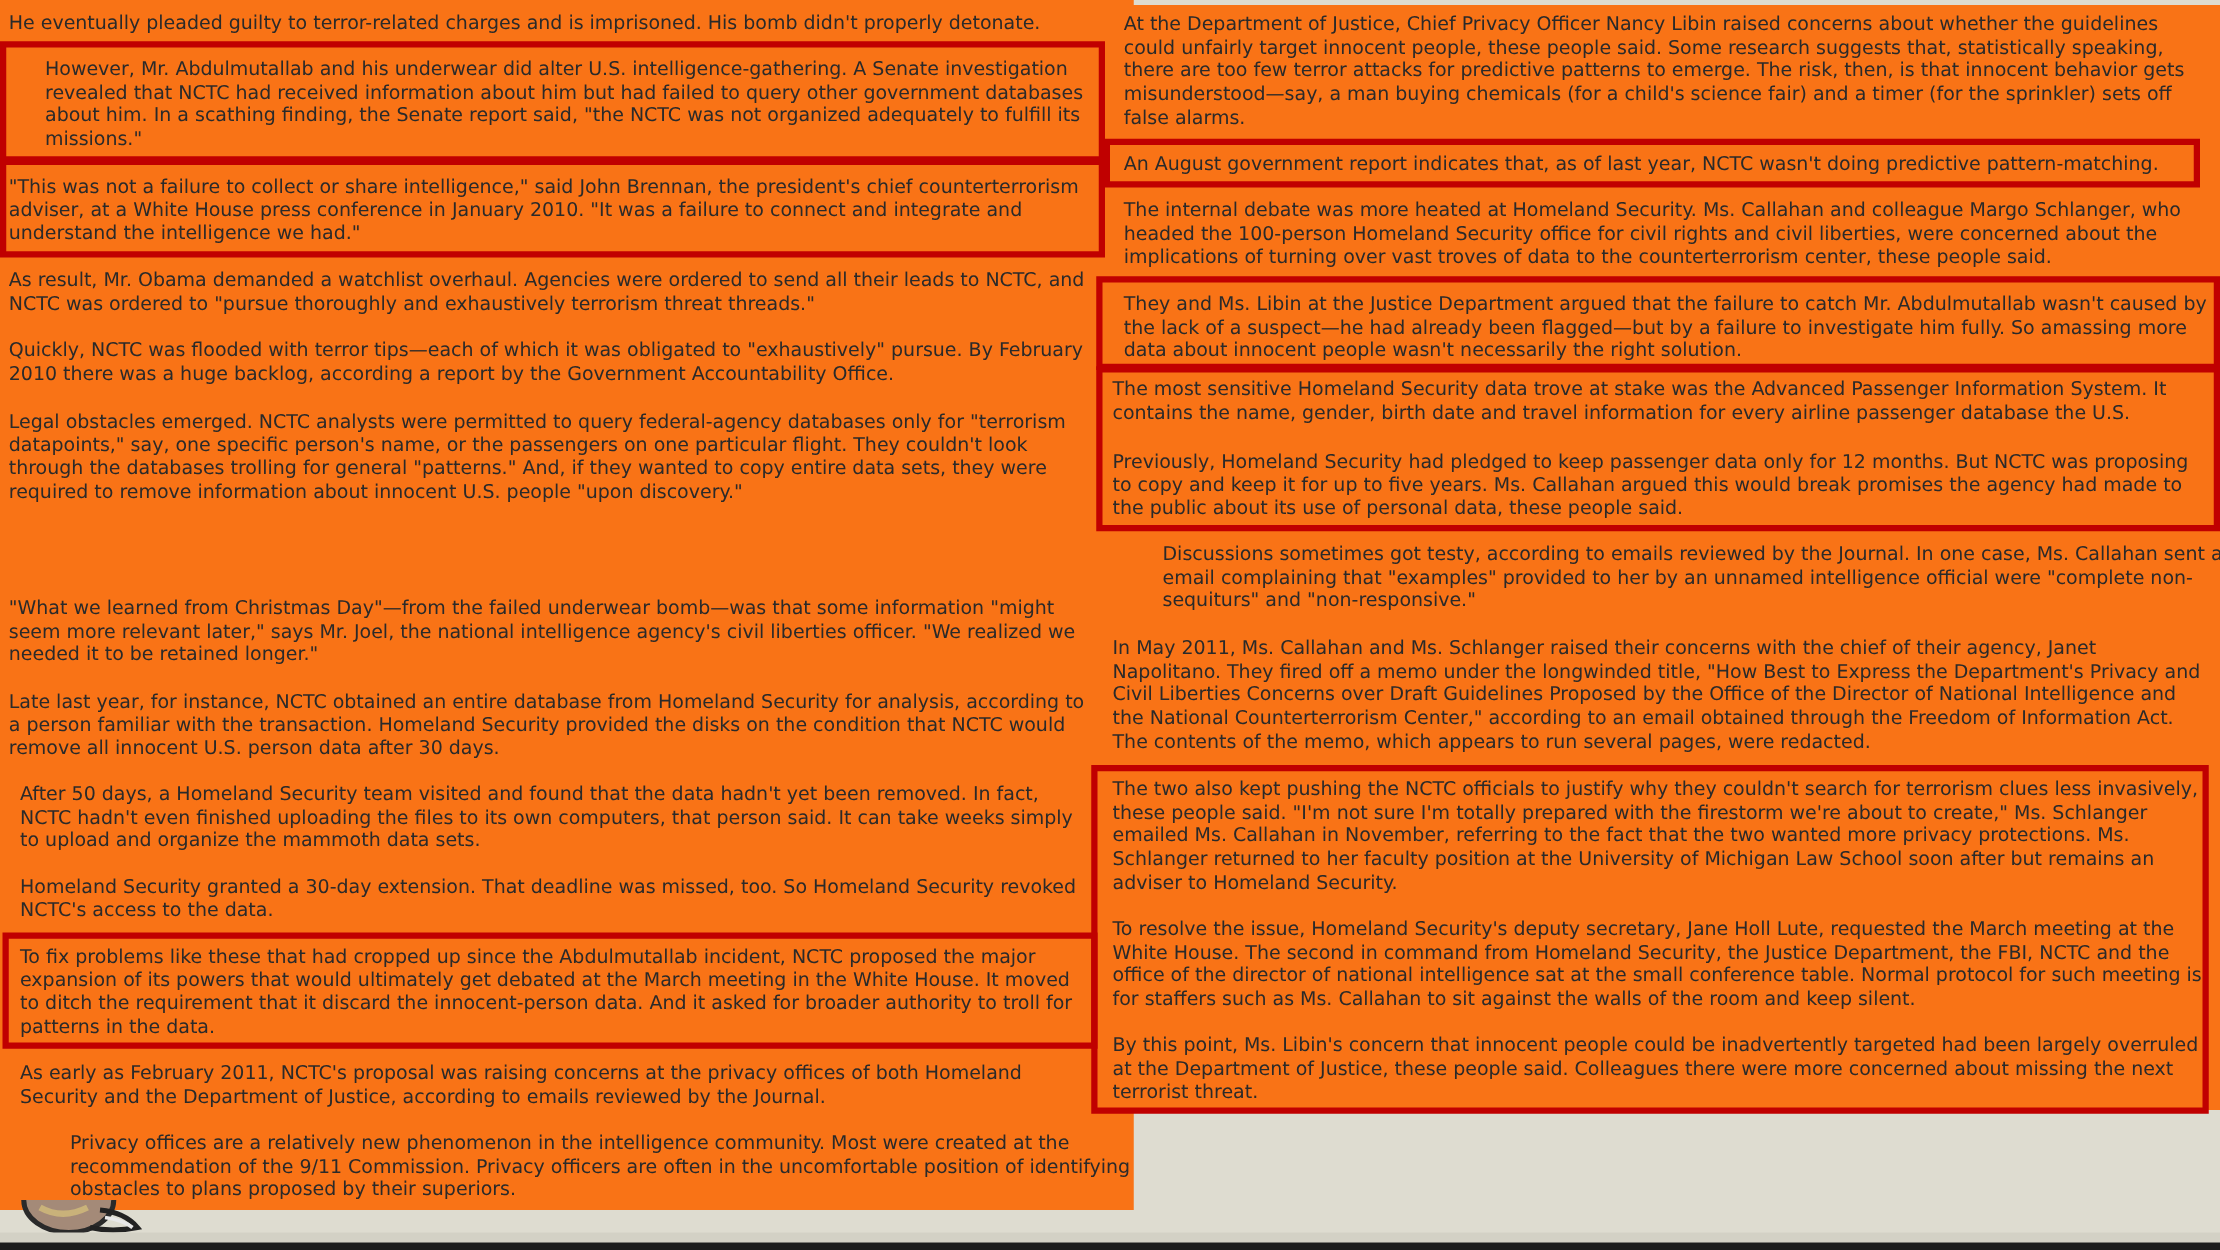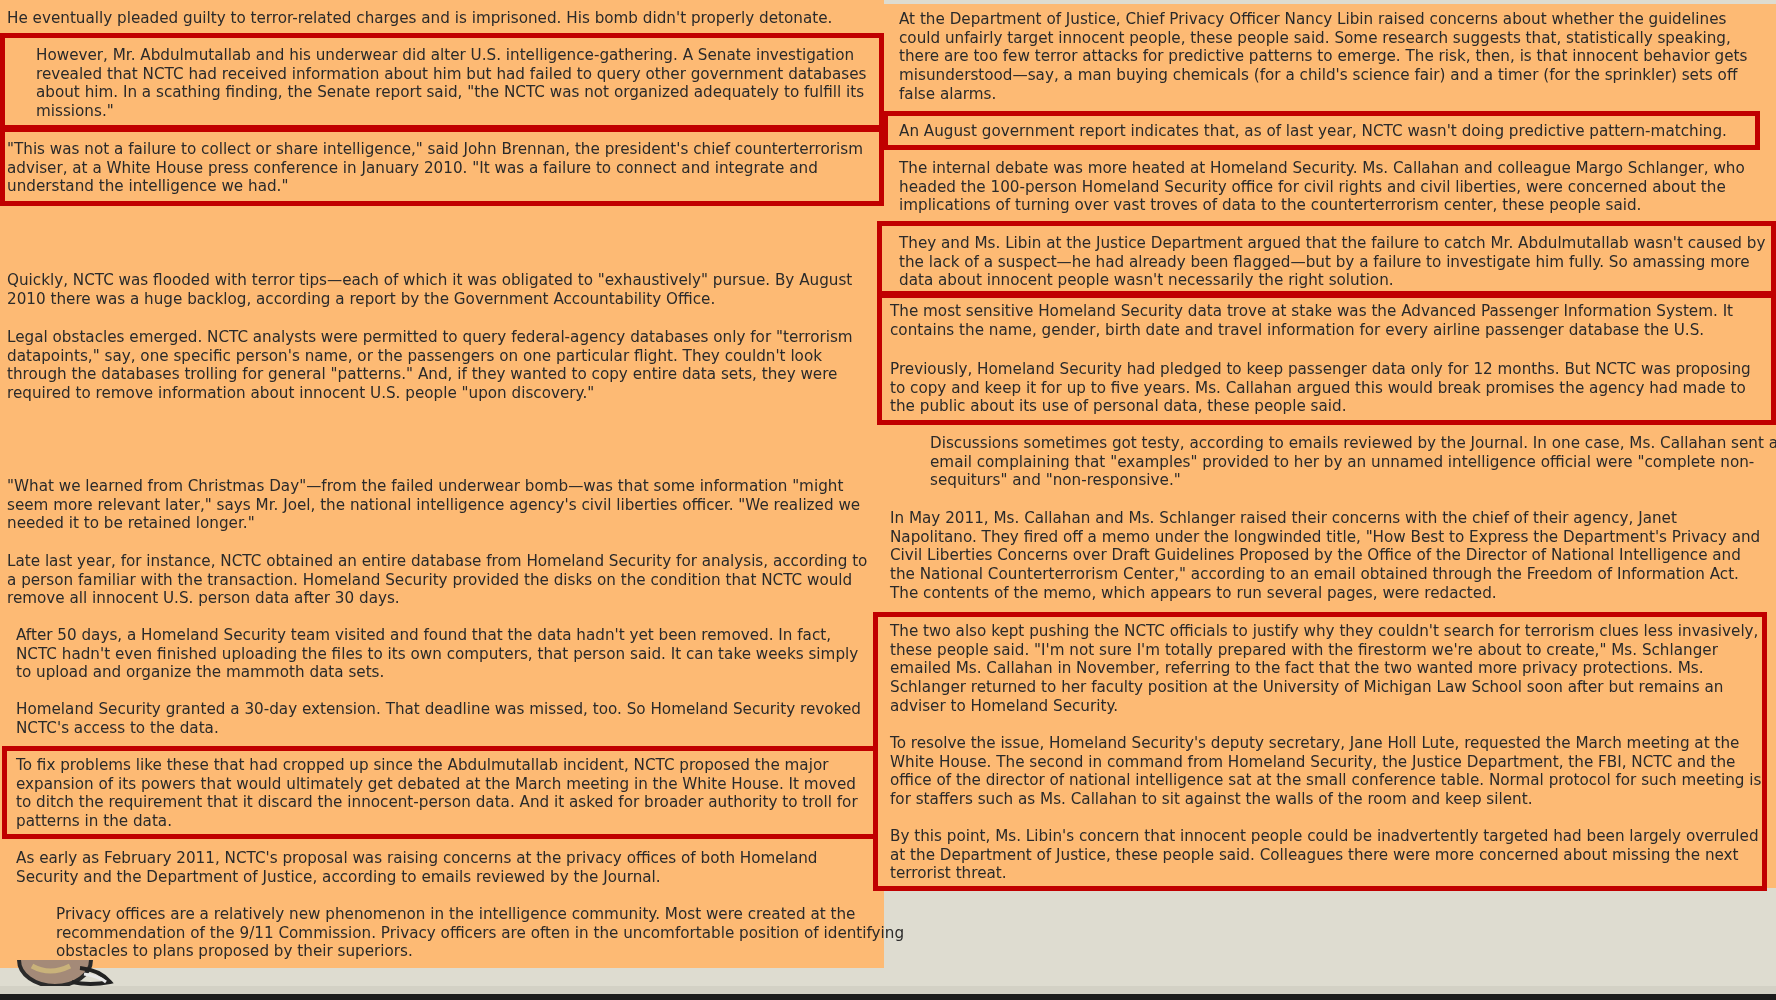--- a/index.html
+++ b/index.html
@@ -2,21 +2,21 @@
 <html><head>
 <meta charset="utf-8">
 <style>
   html, body { margin: 0; padding: 0; }
   body {
     width: 1776px; height: 1000px; position: relative; overflow: hidden;
     background: #dedcd0;
     font-family: "DejaVu Sans", "Liberation Sans", sans-serif;
     color: #222;
   }
-  .panel { position: absolute; background: #fdba74; }
+  .panel { position: absolute; background: #f97316; padding-left: 23px; }
   #left-panel { left: 0; top: 0; width: 884px; height: 968px; }
   #right-panel { left: 884px; top: 4px; width: 892px; height: 884px; }
   .p {
     position: absolute;
     font-size: 15.2px; line-height: 18.7px;
     color: #2a2a2a;
     margin: 0;
     white-space: normal;
   }
   .box {
@@ -29,21 +29,22 @@
   #bottom-shade { position: absolute; left: 0; top: 986px; width: 1776px; height: 8px; background: #d3d1c5; }
   #logo { position: absolute; left: 10px; top: 960px; width: 110px; height: 32px; overflow: hidden; }
 </style>
 </head>
 <body>
 
 <div id="left-panel" class="panel">
   <p class="p" style="left:7px; top:9px; width:870px;">He eventually pleaded guilty to terror-related charges and is imprisoned. His bomb didn't properly detonate.</p>
   <p class="p" style="left:7px; top:46px; width:868px;margin-left:29px;">However, Mr. Abdulmutallab and his underwear did alter U.S. intelligence-gathering. A Senate investigation revealed that NCTC had received information about him but had failed to query other government databases about him. In a scathing finding, the Senate report said, "the NCTC was not organized adequately to fulfill its missions."</p>
   <p class="p" style="left:7px; top:140px; width:868px;">"This was not a failure to collect or share intelligence," said John Brennan, the president's chief counterterrorism adviser, at a White House press conference in January 2010. "It was a failure to connect and integrate and understand the intelligence we had."</p>
-  <p class="p" style="left:7px; top:271px; width:868px;">Quickly, NCTC was flooded with terror tips—each of which it was obligated to "exhaustively" pursue. By August 2010 there was a huge backlog, according a report by the Government Accountability Office.</p>
+  <p class="p" style="left:7px; top:215px; width:868px;">As result, Mr. Obama demanded a watchlist overhaul. Agencies were ordered to send all their leads to NCTC, and NCTC was ordered to "pursue thoroughly and exhaustively terrorism threat threads."</p>
+  <p class="p" style="left:7px; top:271px; width:868px;">Quickly, NCTC was flooded with terror tips—each of which it was obligated to "exhaustively" pursue. By February 2010 there was a huge backlog, according a report by the Government Accountability Office.</p>
   <p class="p" style="left:7px; top:328px; width:868px;">Legal obstacles emerged. NCTC analysts were permitted to query federal-agency databases only for "terrorism datapoints," say, one specific person's name, or the passengers on one particular flight. They couldn't look through the databases trolling for general "patterns." And, if they wanted to copy entire data sets, they were required to remove information about innocent U.S. people "upon discovery."</p>
   <p class="p" style="left:7px; top:477px; width:868px;">"What we learned from Christmas Day"—from the failed underwear bomb—was that some information "might seem more relevant later," says Mr. Joel, the national intelligence agency's civil liberties officer. "We realized we needed it to be retained longer."</p>
   <p class="p" style="left:7px; top:552px; width:868px;">Late last year, for instance, NCTC obtained an entire database from Homeland Security for analysis, according to a person familiar with the transaction. Homeland Security provided the disks on the condition that NCTC would remove all innocent U.S. person data after 30 days.</p>
   <p class="p" style="left:16px; top:626px; width:858px;">After 50 days, a Homeland Security team visited and found that the data hadn't yet been removed. In fact, NCTC hadn't even finished uploading the files to its own computers, that person said. It can take weeks simply to upload and organize the mammoth data sets.</p>
   <p class="p" style="left:16px; top:700px; width:858px;">Homeland Security granted a 30-day extension. That deadline was missed, too. So Homeland Security revoked NCTC's access to the data.</p>
   <p class="p" style="left:16px; top:756px; width:858px;">To fix problems like these that had cropped up since the Abdulmutallab incident, NCTC proposed the major expansion of its powers that would ultimately get debated at the March meeting in the White House. It moved to ditch the requirement that it discard the innocent-person data. And it asked for broader authority to troll for patterns in the data.</p>
   <p class="p" style="left:16px; top:849px; width:858px;">As early as February 2011, NCTC's proposal was raising concerns at the privacy offices of both Homeland Security and the Department of Justice, according to emails reviewed by the Journal.</p>
   <p class="p" style="left:16px; top:905px; width:858px;margin-left:40px;">Privacy offices are a relatively new phenomenon in the intelligence community. Most were created at the recommendation of the 9/11 Commission. Privacy officers are often in the uncomfortable position of identifying obstacles to plans proposed by their superiors.</p>
 </div>
 

